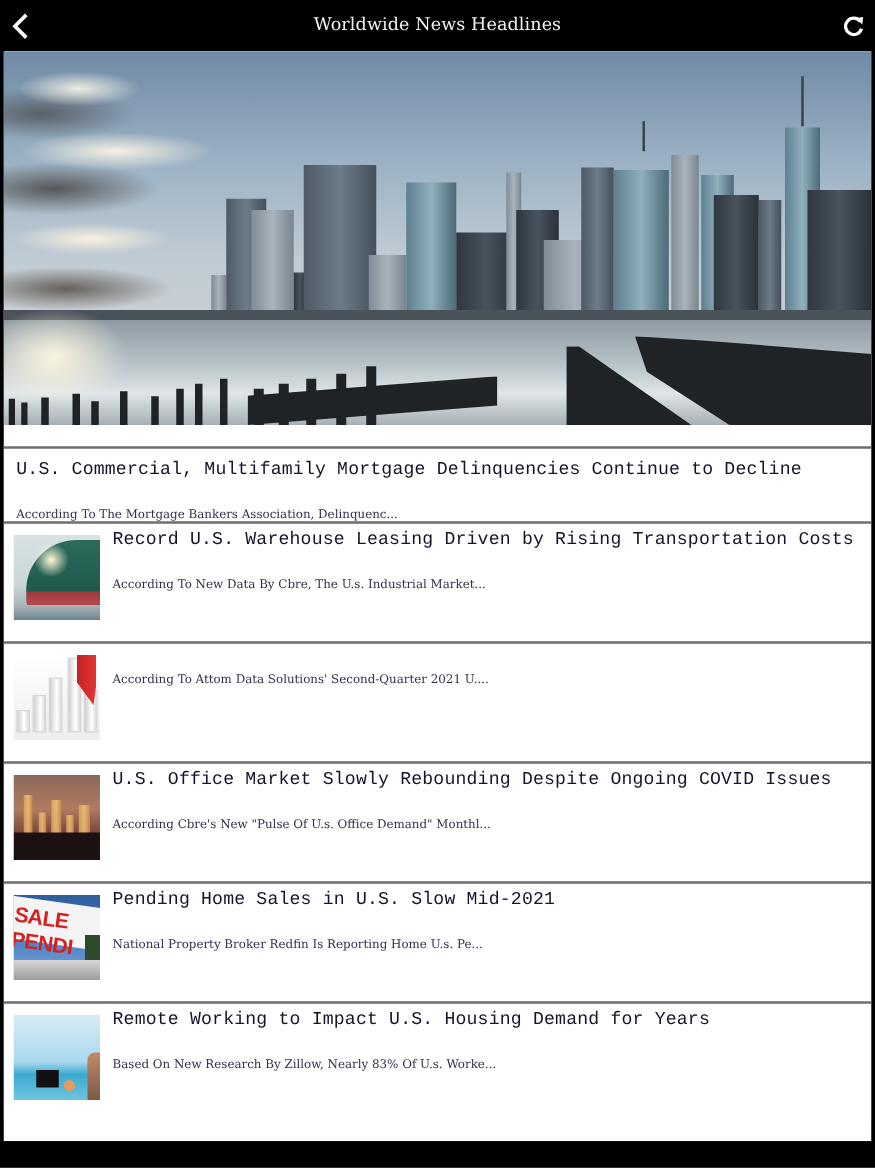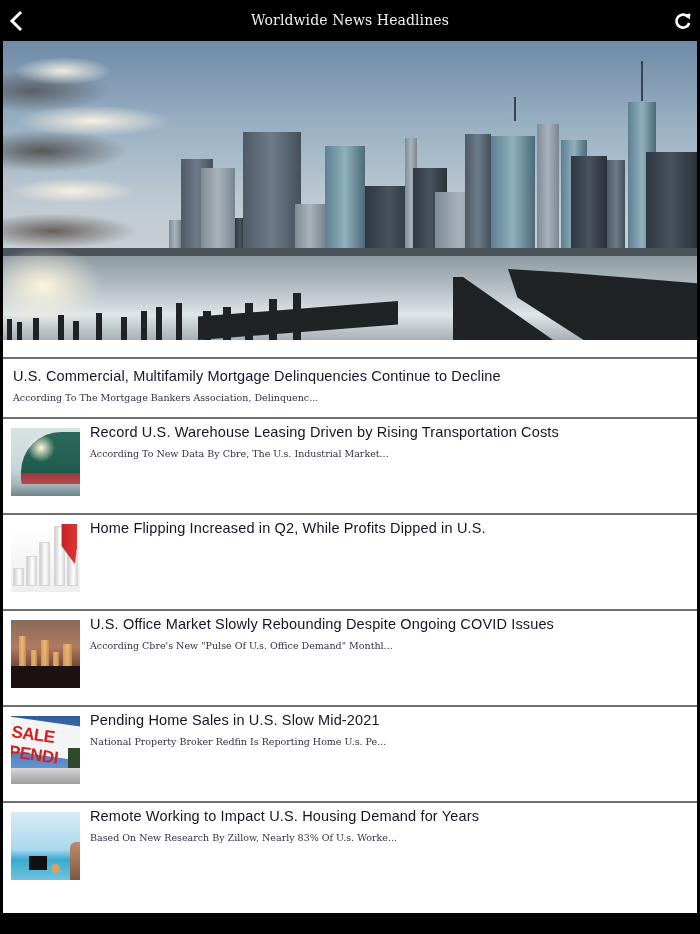--- a/index.html
+++ b/index.html
@@ -57,26 +57,26 @@
     position: relative; width: 694px; height: 96px;
     border-top: 2px solid #6e6e6e; background: #fff; cursor: pointer;
   }
   .item.first { height: 60px; }
   .item .thumb {
     position: absolute; left: 8px; top: 9px; width: 69px; height: 68px; overflow: hidden;
   }
   .item .text { position: absolute; left: 87px; top: 3px; right: 8px; }
   .item.first .text { left: 10px; top: 7px; }
   .item .headline {
-    font-family: Liberation Sans, sans-serif; font-size: 14.5px; color: #14142a;
+    font-family: Liberation Mono, monospace; font-size: 14.5px; color: #14142a;
     white-space: nowrap; letter-spacing: 0.15px; line-height: 20px;
   }
   .item .summary {
     font-family: "DejaVu Serif", serif; font-size: 9.5px; color: #30304a;
-    white-space: nowrap; margin-top: 5px; line-height: 14px;
+    white-space: nowrap; margin-top: 19px; line-height: 14px;
   }
 
   
   .t-ship { background: linear-gradient(180deg,#d7e2e4 0%,#c9d6d8 60%,#8a9ea4 100%); }
   .t-ship .hull { position:absolute; left:10px; top:4px; width:70px; height:58px; border-radius:40px 0 0 10px; background: linear-gradient(180deg,#2d6a5c 0%,#1f5a4d 70%,#9c3a3f 72%,#b0474c 85%); }
   .t-ship .glare { position:absolute; left:16px; top:6px; width:28px; height:28px; border-radius:50%; background: radial-gradient(circle,#fff8d8 0%,rgba(255,248,216,0) 70%); }
   .t-ship .sea { position:absolute; left:0; bottom:0; width:69px; height:12px; background: linear-gradient(180deg,#a9b8bc,#6e848c); }
 
   .t-chart { background: linear-gradient(180deg,#ffffff,#eeeeee); }
   .t-chart .bar { position:absolute; bottom:6px; width:11px; background: linear-gradient(90deg,#cfcfcf,#ffffff 60%,#d9d9d9); border:1px solid #d5d5d5; }
@@ -192,21 +192,21 @@
     <div class="item">
       <div class="thumb t-chart">
         <div class="bar" style="left:2px;height:18px;"></div>
         <div class="bar" style="left:15px;height:30px;"></div>
         <div class="bar" style="left:28px;height:44px;"></div>
         <div class="bar" style="left:43px;height:60px;"></div>
         <div class="bar" style="left:56px;height:34px;"></div>
         <div class="arrow"></div>
       </div>
       <div class="text">
-        <div class="headline">Home Flipping Increased in Q2, While Profits Dipped in U.S.</div>
+        <div class="summary">According To Attom Data Solutions' Second-Quarter 2021 U....</div>
       </div>
     </div>
 
 
     <div class="item">
       <div class="thumb t-city">
         <div class="tw" style="left:8px;width:7px;height:38px;"></div>
         <div class="tw" style="left:20px;width:6px;height:24px;"></div>
         <div class="tw" style="left:30px;width:8px;height:34px;"></div>
         <div class="tw" style="left:42px;width:6px;height:22px;"></div>

